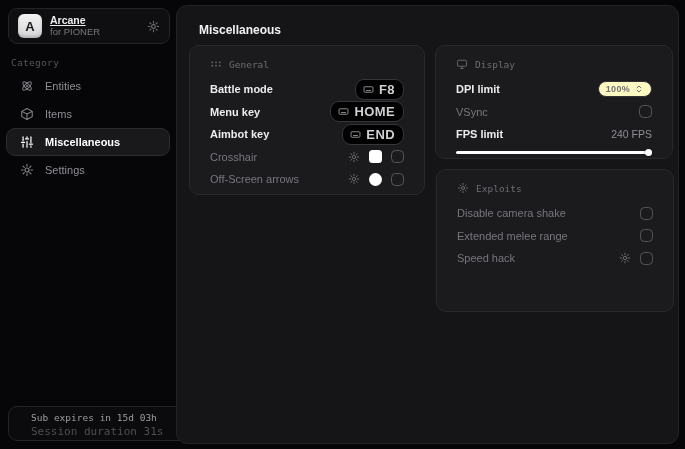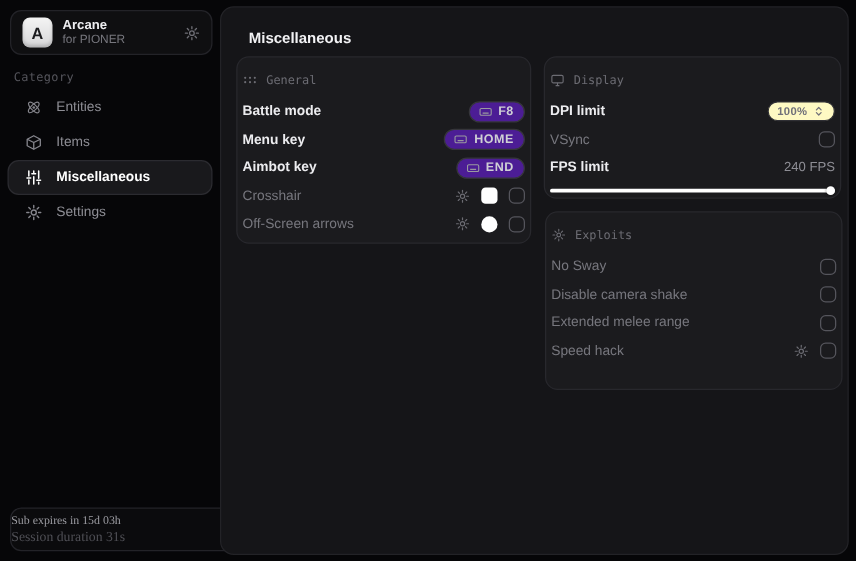--- a/index.html
+++ b/index.html
@@ -22,21 +22,21 @@
     display:flex; align-items:center; padding:0 9px;
   }
   .logo-tile {
     width:24px; height:24px; border-radius:6px;
     background:linear-gradient(180deg,#f4f4f4,#d6d6d8);
     color:#1b1b1e; font-weight:bold; font-size:13px;
     display:flex; align-items:center; justify-content:center;
     box-shadow:inset 0 -2px 3px rgba(0,0,0,.18);
   }
   .app-names { margin-left:8px; flex:1; line-height:1.15; }
-  .app-title { font-size:10.5px; font-weight:700; color:#eeeef1; }
+  .app-title { font-size:10.5px; font-weight:700; color:#eeeef1;text-decoration:underline; }
   .app-sub   { font-size:9.5px;  color:#77777e; margin-top:1px; }
   .header-gear { color:#6f6f76; display:flex; cursor:pointer; }
 
   .category-label {
     position:absolute; left:11px; top:57px;
     font-size:9.5px; color:#55555c; letter-spacing:.3px;
   }
 
   .nav { position:absolute; left:6px; top:72px; width:164px; display:flex; flex-direction:column; }
   .nav-item {
@@ -46,39 +46,38 @@
   }
   .nav-item .nicon { display:flex; width:14px; color:#85858c; }
   .nav-item.active {
     background:#19191c; border-color:#2b2b30; color:#ffffff; font-weight:700;
   }
   .nav-item.active .nicon { color:#ffffff; }
 
   .side-footer {
     position:absolute; left:8px; top:406px; width:183px; height:35px;
     border:1px solid #232328; border-radius:9px; background:#0b0b0d;
-    padding:5px 0;
-    font-family:Liberation Serif, serif;
+    padding:5px 22px;
   }
   .footer-line1 { font-size:9.5px; color:#9c9ca2; white-space:nowrap; }
   .footer-line2 { font-size:11px; color:#4f4f55; margin-top:2px; white-space:nowrap; }
 
   
   .main {
     position:absolute; left:176px; top:5px; width:503px; height:439px;
     background:#151518; border:1px solid #232327; border-radius:11px;
   }
   .main-title {
     position:absolute; left:22px; top:17px;
     font-size:12px; font-weight:700; color:#f2f2f4;
   }
 
   .card {
     position:absolute; background:#1b1b1e; border:1px solid #28282d;
-    border-radius:10px; padding:10px 4px;
+    border-radius:10px; padding:10px 20px;
   }
   .card-general  { left:12px;  top:39px;  width:236px; height:150px; }
   .card-display  { left:258px; top:39px;  width:238px; height:114px; }
   .card-exploits { left:259px; top:163px; width:238px; height:143px; }
 
   .card-header {
     display:flex; align-items:center; gap:7px;
     font-family:"DejaVu Sans Mono", monospace;
     font-size:9.5px; color:#6c6c73; height:16px; margin-bottom:6px;
   }
@@ -86,23 +85,23 @@
 
   .row {
     display:flex; align-items:center; justify-content:space-between; height:22.5px;
   }
   .row-label { font-size:11px; font-weight:600; color:#ececef; }
   .row-label.dim { color:#77777e; font-weight:400; }
   .row-controls { display:flex; align-items:center; gap:9px; }
 
   .key-badge {
     display:flex; align-items:center; gap:5px;
-    background:#4c1d95; border:1px solid #36363b; border-radius:9px;
+    background:#000000; border:1px solid #36363b; border-radius:9px;
     padding:2px 8px 2px 7px; cursor:pointer;
-    font-size:10px; font-weight:700; color:#cfcfd4; letter-spacing:.4px;
+    font-size:13px; font-weight:700; color:#cfcfd4; letter-spacing:.4px;
   }
   .key-badge .kicon { display:flex; color:#9a9aa0; }
 
   .select-badge {
     display:flex; align-items:center; gap:4px;
     background:#fef9c3; border:1px solid #303035; border-radius:8px;
     padding:2px 7px; cursor:pointer;
     font-size:9px; font-weight:600; color:#71717a; letter-spacing:.3px;
   }
   .select-badge .sicon { display:flex; color:#71717a; }
@@ -326,24 +325,20 @@
       <span class="hicon">
         <svg width="12" height="12" viewBox="0 0 16 16" fill="none" stroke="currentColor" stroke-width="1.2" stroke-linecap="round">
           <circle cx="8" cy="8" r="2"></circle>
           <path d="M8 1.8v2M8 12.2v2M1.8 8h2M12.2 8h2M3.9 3.9l1.4 1.4M10.7 10.7l1.4 1.4M12.1 3.9l-1.4 1.4M5.3 10.7l-1.4 1.4"></path>
         </svg>
       </span>
       <span>Exploits</span>
     </div>
 
 
-    <div class="row">
-      <span class="row-label dim">No Sway</span>
-      <span class="checkbox"></span>
-    </div>
 
     <div class="row">
       <span class="row-label dim">Disable camera shake</span>
       <span class="checkbox"></span>
     </div>
 
     <div class="row">
       <span class="row-label dim">Extended melee range</span>
       <span class="checkbox"></span>
     </div>

